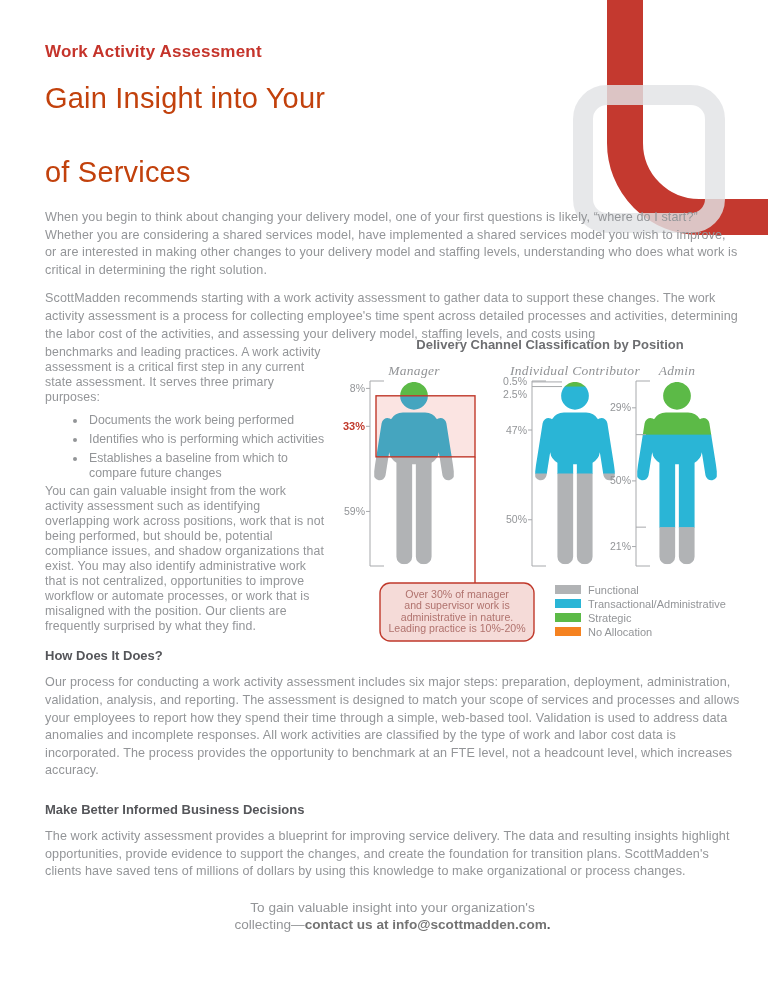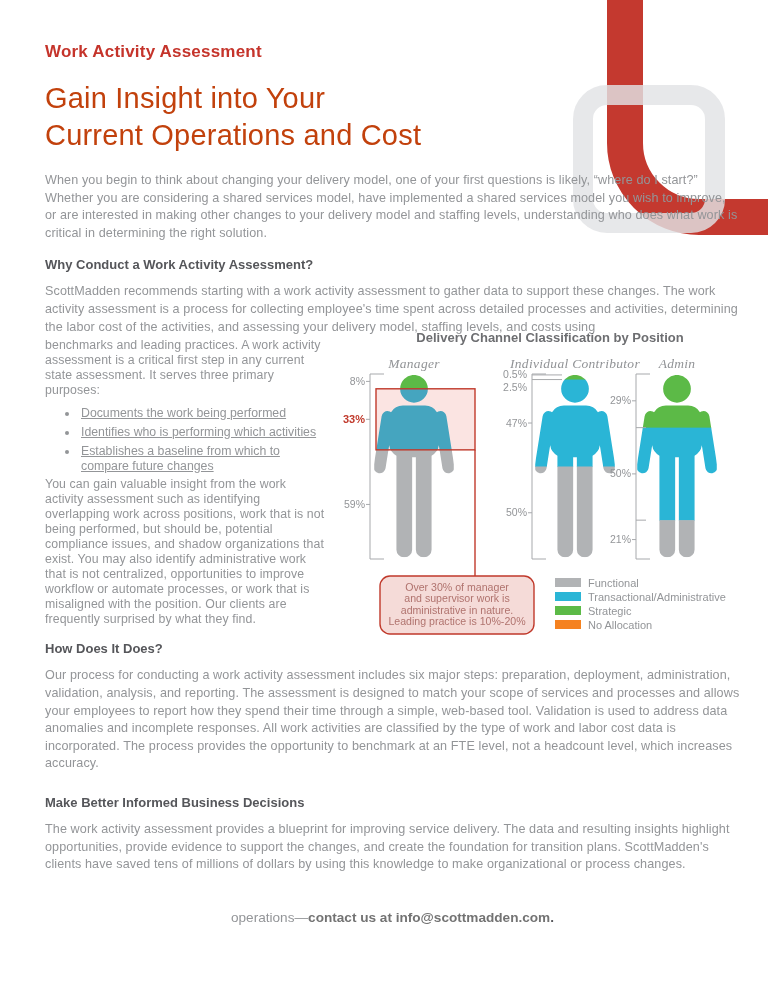--- a/index.html
+++ b/index.html
@@ -33,21 +33,21 @@
     margin:15px 0 0 0; font-size:13px; font-weight:bold; color:#55565A;
   }
   .after-head{margin-top:11px;}
   
   .columns{display:flex; margin-top:2px;}
   .left-col{width:280px; flex:0 0 280px;}
   .left-col .para{font-size:12.3px; line-height:14.9px;}
   .bullets{
     margin:8px 0 0 0; padding:0 0 0 30px; color:#939598; font-size:12.3px; line-height:14.9px;
   }
-  .bullets li{margin:0 0 4px 4px; padding-left:2px;text-decoration:underline;}
+  .bullets li{margin:0 0 4px 12px; padding-left:2px;}
   .insight{}
   .right-col{position:relative; flex:0 0 420px; margin-left:15px; height:284px;}
   .right-col svg{position:absolute; left:0; top:-8px;}
   
   .ct{font:bold 13px "Liberation Sans",sans-serif; fill:#6D6E71;}
   .cl{font:italic 13.5px "Liberation Serif",serif; fill:#919396; letter-spacing:.3px;}
   .pct{font:10.5px "Liberation Sans",sans-serif; fill:#939598;}
   .pct-hl{font:bold 11px "Liberation Sans",sans-serif; fill:#C0392B;}
   .leg{font:11px "Liberation Sans",sans-serif; fill:#939598;}
   .co{font:10.6px "Liberation Sans",sans-serif; fill:#B0736E;}
@@ -66,26 +66,26 @@
 <div class="page">
 
   <div class="logo-red"></div>
   <div class="logo-gray"></div>
 
   <div class="content">
 
     <div class="eyebrow">Work Activity Assessment</div>
 
     <h1 class="main-title"><span>Gain Insight into Your</span><br>
-      <span>Current Operations and Cost</span><br>
+      <br>
+      <span>of Services</span>
     </h1>
 
     <p class="para intro">When you begin to think about changing your delivery model, one of your first questions is likely, “where do I start?” Whether you are considering a shared services model, have implemented a shared services model you wish to improve, or are interested in making other changes to your delivery model and staffing levels, understanding who does what work is critical in determining the right solution.</p>
 
-    <h3 class="subhead">Why Conduct a Work Activity Assessment?</h3>
 
     <p class="para after-head">ScottMadden recommends starting with a work activity assessment to gather data to support these changes. The work activity assessment is a process for collecting employee's time spent across detailed processes and activities, determining the labor cost of the activities, and assessing your delivery model, staffing levels, and costs using</p>
 
     <div class="columns">
       <div class="left-col">
         <p class="para">benchmarks and leading practices. A work activity assessment is a critical first step in any current state assessment. It serves three primary purposes:</p>
         <ul class="bullets">
           <li>Documents the work being performed</li>
           <li>Identifies who is performing which activities</li>
           <li>Establishes a baseline from which to compare future changes</li>
@@ -184,18 +184,18 @@
       </div>
     </div>
 
     <h3 class="subhead">How Does It Does?</h3>
     <p class="para after-head">Our process for conducting a work activity assessment includes six major steps: preparation, deployment, administration, validation, analysis, and reporting. The assessment is designed to match your scope of services and processes and allows your employees to report how they spend their time through a simple, web-based tool. Validation is used to address data anomalies and incomplete responses. All work activities are classified by the type of work and labor cost data is incorporated. The process provides the opportunity to benchmark at an FTE level, not a headcount level, which increases accuracy.</p>
 
     <h3 class="subhead" style="margin-top:22px;">Make Better Informed Business Decisions</h3>
     <p class="para after-head">The work activity assessment provides a blueprint for improving service delivery. The data and resulting insights highlight opportunities, provide evidence to support the changes, and create the foundation for transition plans. ScottMadden's clients have saved tens of millions of dollars by using this knowledge to make organizational or process changes.</p>
 
     <div class="cta">
-      <br>
-      <span>operations—</span><a href="#" class="cta-link">contact us at info@scottmadden.com</a><span class="cta-end">.</span>
+      <span>To gain valuable insight into your organization's</span><br>
+      <span>collecting—</span><a href="#" class="cta-link">contact us at info@scottmadden.com</a><span class="cta-end">.</span>
     </div>
 
   </div>
 </div>
 
 </body></html>

